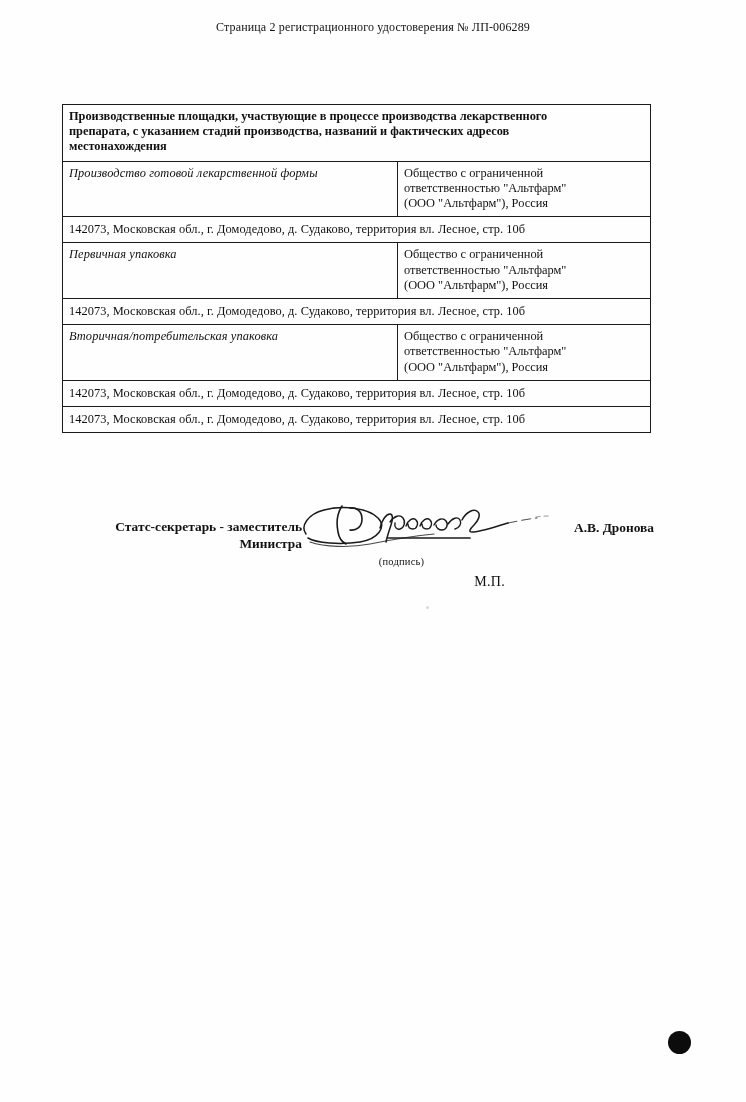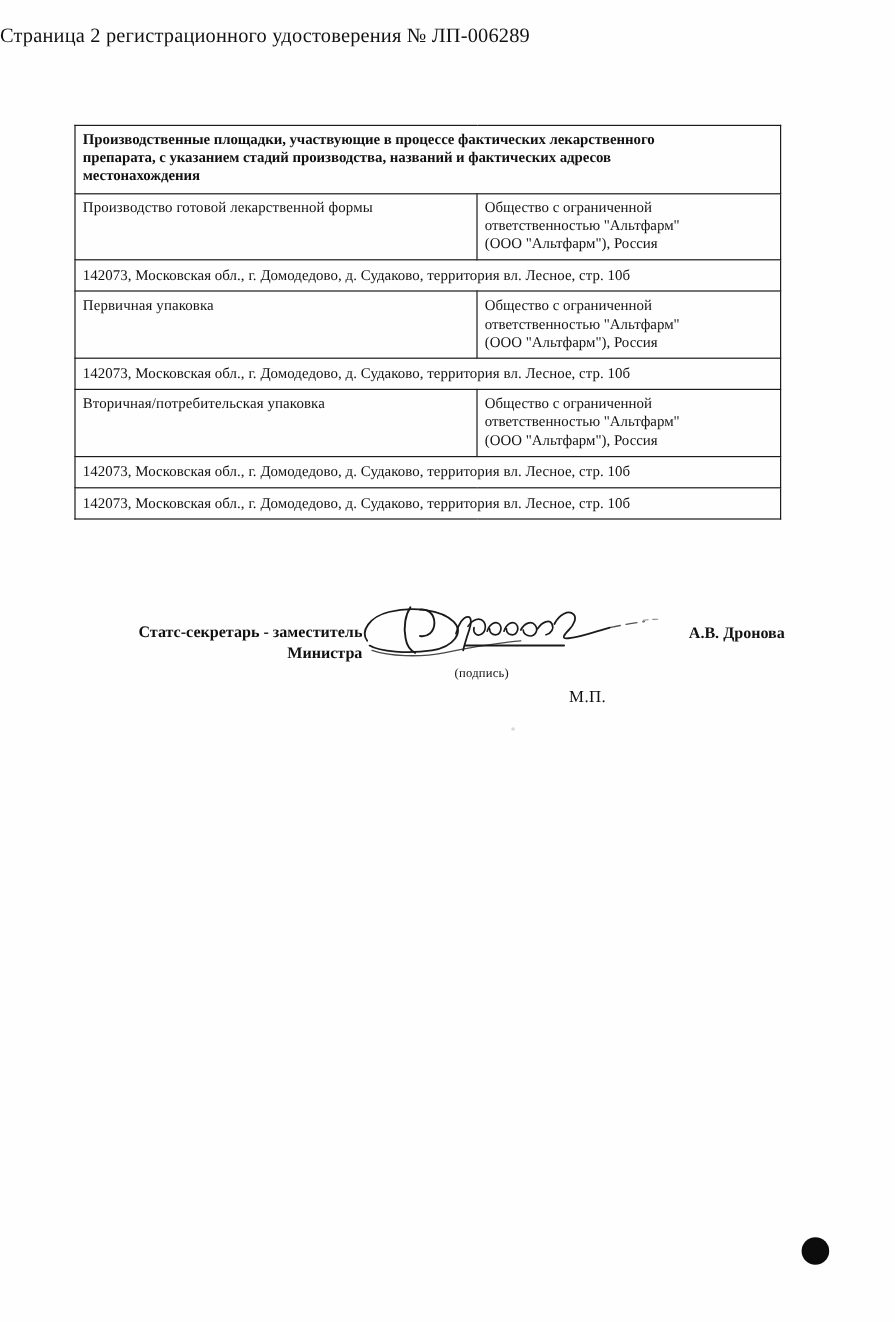--- a/index.html
+++ b/index.html
@@ -23,21 +23,22 @@
     inset: 0;
     background: #fefefe;
   }
 
   
   .doc-header {
     position: absolute;
     top: 20px;
     left: 0;
     width: 746px;
-    font-size: 17px;
+    text-align: center;
+    font-size: 12px;
     letter-spacing: 0.15px;
     white-space: nowrap;
   }
 
   
   .sites-table {
     position: absolute;
     top: 104px;
     left: 62px;
     width: 588px;
@@ -56,20 +57,21 @@
   .col-org    { width: 253px; }
 
   td.hdr {
     font-weight: bold;
     letter-spacing: -0.05px;
     padding-bottom: 6px;
   }
   td.hdr .ln { display: block; }
 
   td.stage {
+    font-style: italic;
     letter-spacing: 0.1px;
     border-radius: 20px;
   }
   td.org .ln { display: block; }
 
   td.addr {
     letter-spacing: 0.05px;
     padding-top: 5px;
     padding-bottom: 5px;
   }
@@ -159,21 +161,21 @@
 
   <table class="sites-table">
     <colgroup>
       <col class="col-stage">
       <col class="col-org">
     </colgroup>
     <tbody>
 
       <tr>
         <td class="hdr" colspan="2">
-          <span class="ln">Производственные площадки, участвующие в процессе фактических лекарственного</span>
+          <span class="ln">Производственные площадки, участвующие в процессе производства лекарственного</span>
           <span class="ln">препарата, с указанием стадий производства, названий и фактических адресов</span>
           <span class="ln">местонахождения</span>
         </td>
       </tr>
 
       <tr>
         <td class="stage">Производство готовой лекарственной формы</td>
         <td class="org">
           <span class="ln">Общество с ограниченной</span>
           <span class="ln">ответственностью "Альтфарм"</span>

